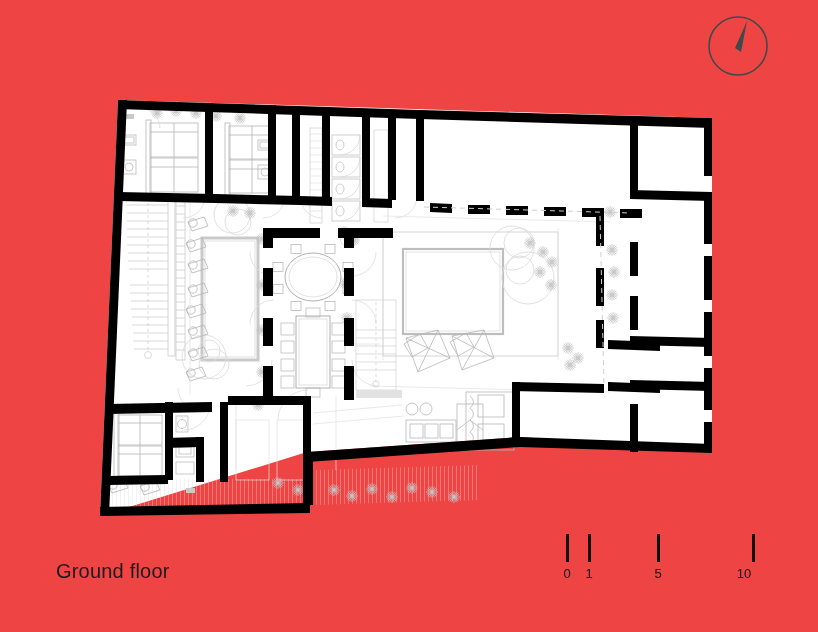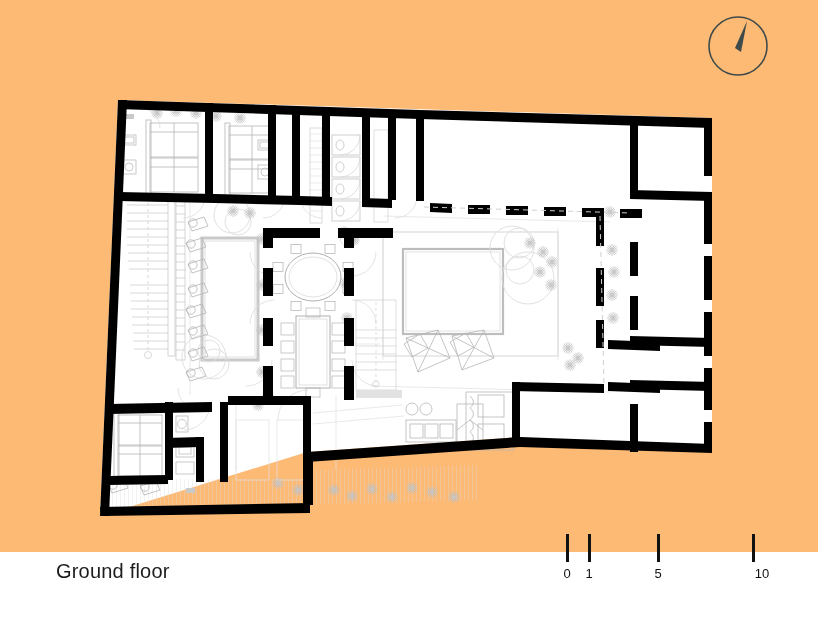--- a/index.html
+++ b/index.html
@@ -1,18 +1,18 @@
 <!DOCTYPE html>
 <html><head>
 <meta charset="utf-8">
 <style>
   html,body{margin:0;padding:0;background:#ffffff;}
   body{width:818px;height:632px;overflow:hidden;
        font-family:"Liberation Sans", sans-serif;color:#1a1a1a;}
-  #sheet{position:relative;width:818px;height:552px;background:#fdba74;}
+  #sheet{position:relative;width:818px;height:632px;background:#ef4444;}
   #plan-svg{position:absolute;left:0;top:0;width:818px;height:632px;}
   .title-label{position:absolute;left:56px;top:560px;font-size:20px;
       letter-spacing:.2px;color:#1c1c1c;font-family:"Liberation Sans",sans-serif;}
   .scalebar{position:absolute;left:552px;top:534px;width:230px;height:62px;}
   .tick{position:absolute;top:0;width:3px;height:28px;background:#111;}
   .tick-label{position:absolute;top:32px;font-size:13px;color:#111;
       transform:translateX(-50%);font-family:"Liberation Sans",sans-serif;}
 </style>
 </head>
 <body>
@@ -448,16 +448,16 @@
   <div class="title-label">Ground floor</div>
 
   <div class="scalebar">
     <div class="tick" style="left:14px;"></div>
     <div class="tick" style="left:36px;"></div>
     <div class="tick" style="left:105px;"></div>
     <div class="tick" style="left:200px;"></div>
     <div class="tick-label" style="left:15px;">0</div>
     <div class="tick-label" style="left:37px;">1</div>
     <div class="tick-label" style="left:106px;">5</div>
-    <div class="tick-label" style="left:210px;">10</div>
+    <div class="tick-label" style="left:192px;">10</div>
   </div>
 
 </div>
 
 </body></html>

